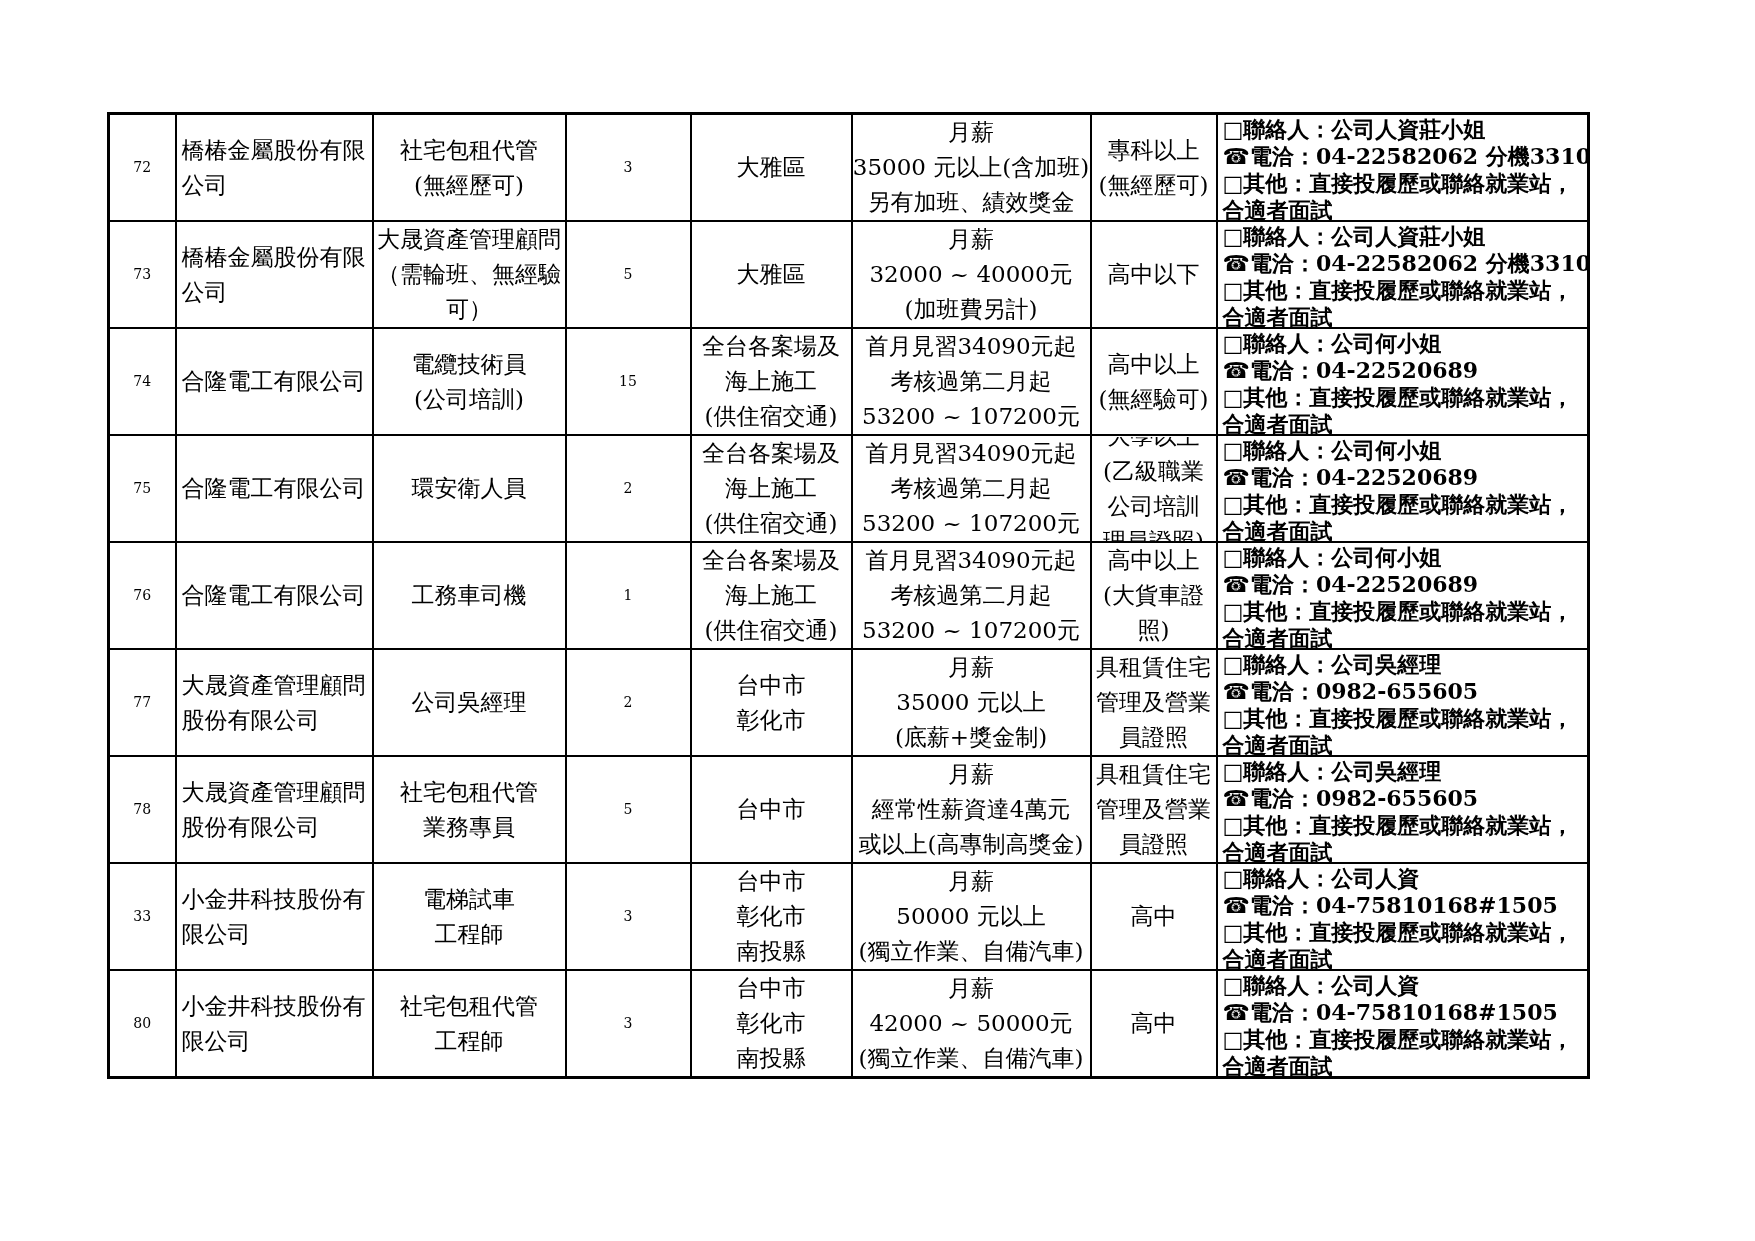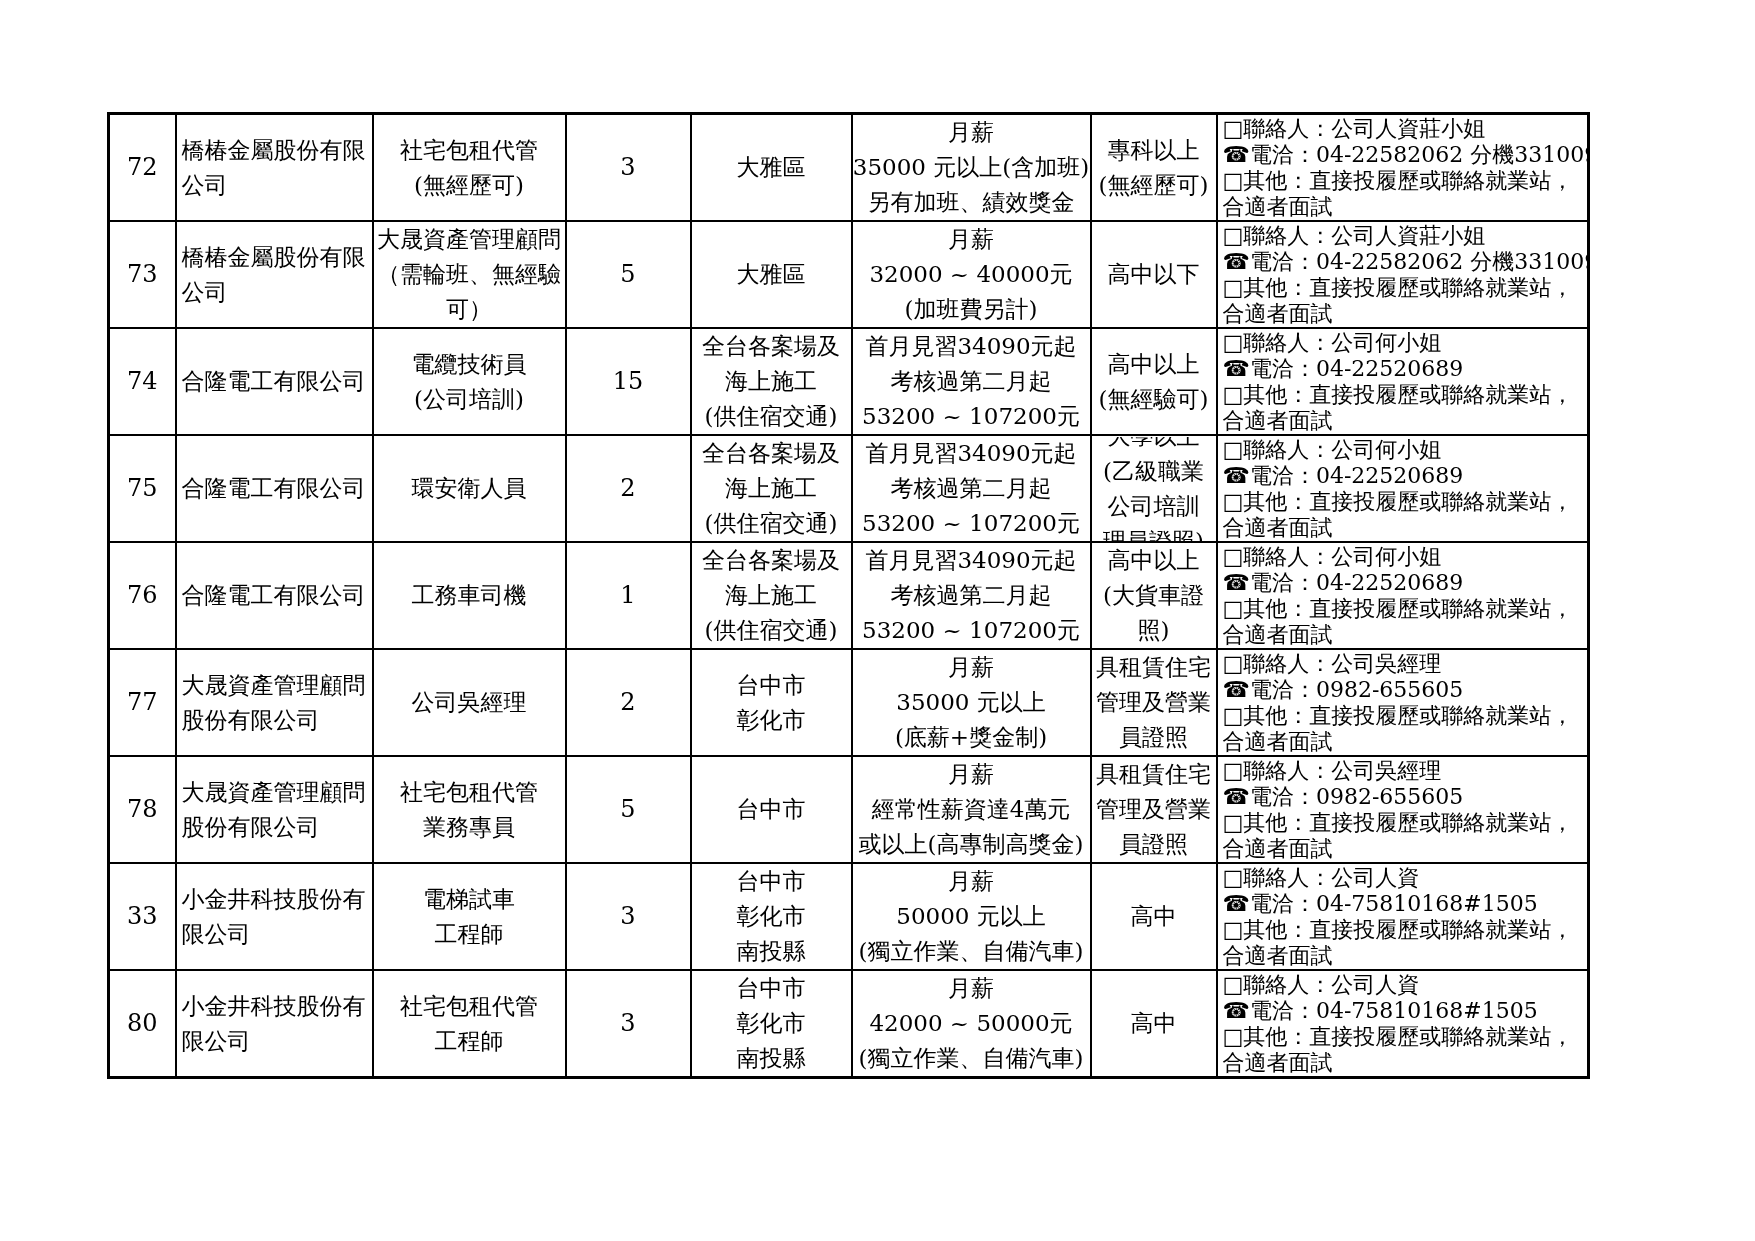--- a/index.html
+++ b/index.html
@@ -13,29 +13,29 @@
     border-collapse:collapse; table-layout:fixed;
     border:3px solid #000;
   }
   td { border:2px solid #000; padding:0; vertical-align:middle; }
   .cellbox {
     height:104px; overflow:hidden;
     display:flex; flex-direction:column; justify-content:center; align-items:center;
     text-align:center; white-space:pre;
     font-size:23px; line-height:35px;
   }
-  .cellbox.num { font-size:24px; }
+  .cellbox.num { font-size:14px; }
   .cellbox.left {
     align-items:flex-start; text-align:left; padding-left:5px;
   }
   .cellbox.contact {
     justify-content:flex-start; align-items:flex-start; text-align:left;
     padding:1px 0 0 5px; font-size:22px; line-height:26px;
   }
-  .cline { white-space:pre; }
+  .cline { white-space:pre;font-weight:bold; }
   .glyph { font-family:"DejaVu Sans","Liberation Sans",sans-serif; }
 </style>
 </head>
 <body>
 
 <div class="page">
   <table class="jobs">
     <colgroup>
       <col style="width:67px">
       <col style="width:197px">

